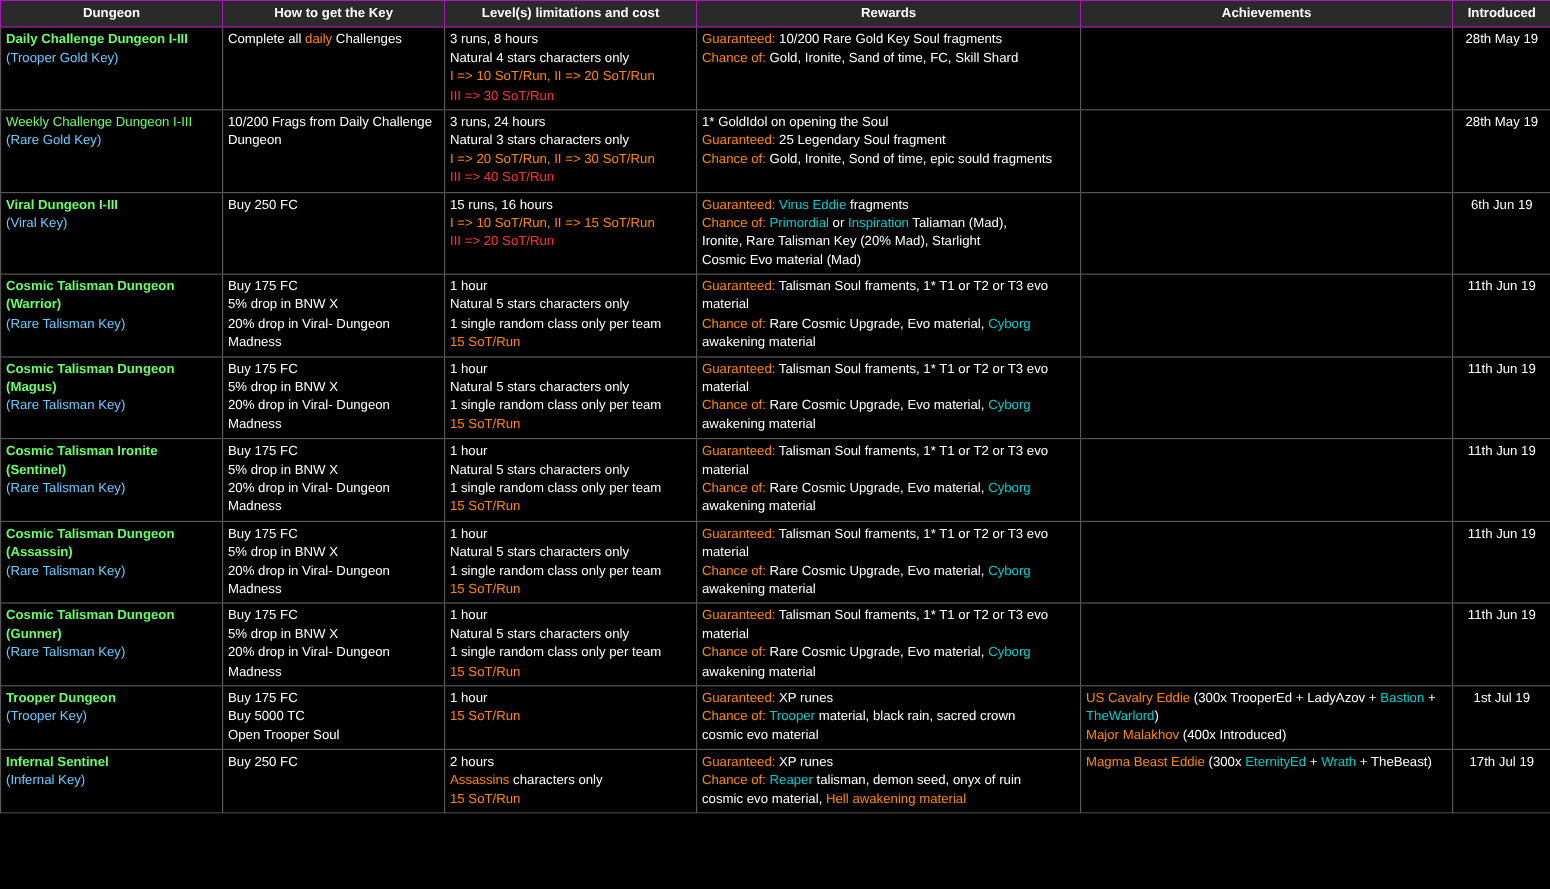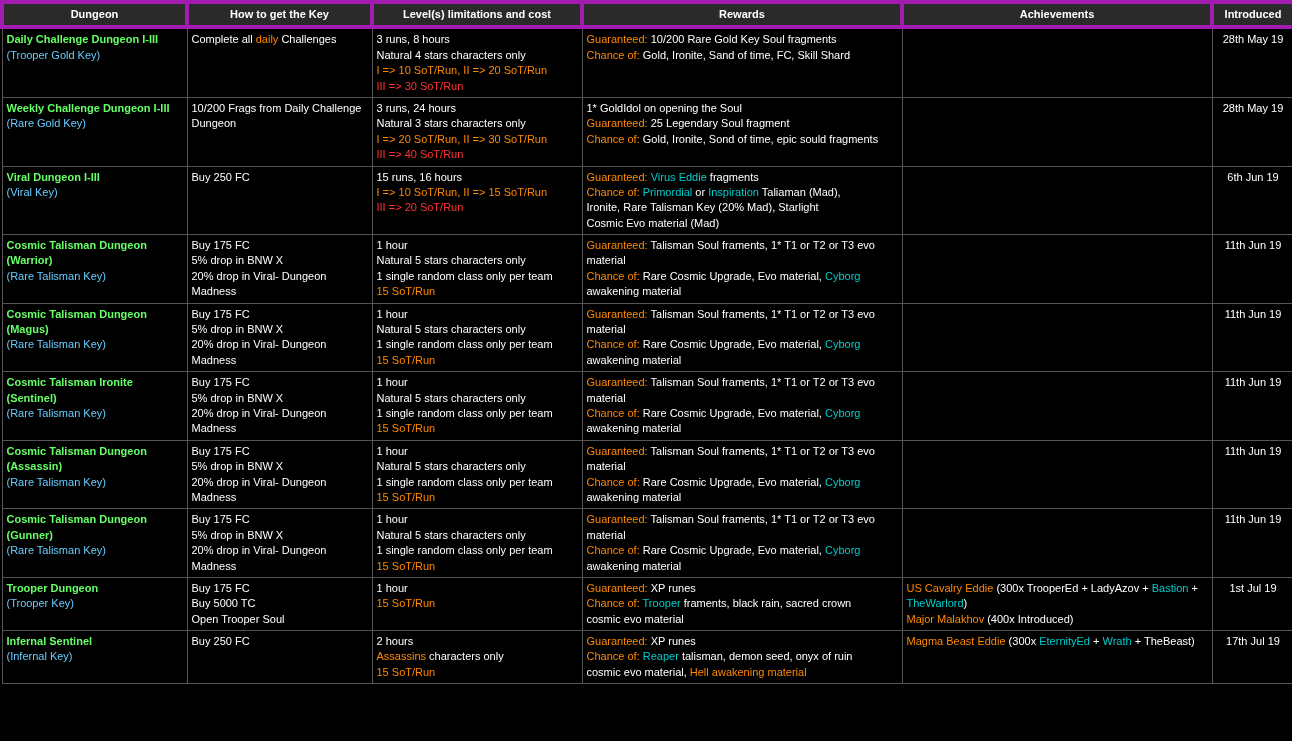--- a/index.html
+++ b/index.html
@@ -19,21 +19,21 @@
       padding: 3px 4px;
       vertical-align: top;
       line-height: 1.4;
     }
     th {
       background: #1a1a1a;
       color: #fff;
       text-align: center;
       font-weight: bold;
       font-size: 11px;
-      border: 4px solid #a21caf;
+      border: 1px solid #a21caf;
     }
     td {
       background: #000;
     }
     
     col.col-dungeon { width: 185px; }
     col.col-key { width: 185px; }
     col.col-level { width: 210px; }
     col.col-rewards { width: 320px; }
     col.col-achievements { width: 310px; }
@@ -68,21 +68,21 @@
   <tbody id="table-body">
   <tr>
         <td><span style="color:#66ff66;font-weight:bold;">Daily Challenge Dungeon I-III</span><br><span style="color:#66ccff;">(Trooper Gold Key)</span></td>
         <td><span style="color:#fff">Complete all </span><span style="color:#ff8800">daily</span><span style="color:#fff"> Challenges</span></td>
         <td><span style="color:#ffffff">3 runs, 8 hours</span><br><span style="color:#ffffff">Natural 4 stars characters only</span><br><span style="color:#ff8800">I =&gt; 10 SoT/Run, II =&gt; 20 SoT/Run</span><br><span style="color:#ff3333">III =&gt; 30 SoT/Run</span></td>
         <td><span style="color:#ff8800">Guaranteed: </span><span style="color:#fff">10/200 Rare Gold Key Soul fragments</span><br><span style="color:#ff8800">Chance of: </span><span style="color:#fff">Gold, Ironite, Sand of time, FC, Skill Shard</span></td>
         <td></td>
         <td style="color: rgb(255, 255, 255); text-align: center;">28th May 19</td>
       </tr>
       <tr>
-        <td><span style="color:#66ff66;font-weight:bold;">Weekly Challenge Dungeon I-III</span><br><span style="color:#66ccff;">(Rare Gold Key)</span></td>
+        <td><span style="color:#66ff66;font-weight:normal;">Weekly Challenge Dungeon I-III</span><br><span style="color:#66ccff;">(Rare Gold Key)</span></td>
         <td><span style="color:#fff">10/200 Frags from Daily Challenge Dungeon</span></td>
         <td><span style="color:#ffffff">3 runs, 24 hours</span><br><span style="color:#ffffff">Natural 3 stars characters only</span><br><span style="color:#ff8800">I =&gt; 20 SoT/Run, II =&gt; 30 SoT/Run</span><br><span style="color:#ff3333">III =&gt; 40 SoT/Run</span></td>
         <td><span style="color:#fff">1* GoldIdol on opening the Soul</span><br><span style="color:#ff8800">Guaranteed: </span><span style="color:#fff">25 Legendary Soul fragment</span><br><span style="color:#ff8800">Chance of: </span><span style="color:#fff">Gold, Ironite, Sond of time, epic sould fragments</span></td>
         <td></td>
         <td style="color: rgb(255, 255, 255); text-align: center;">28th May 19</td>
       </tr>
       <tr>
         <td><span style="color:#66ff66;font-weight:bold;">Viral Dungeon I-III</span><br><span style="color:#66ccff;">(Viral Key)</span></td>
         <td><span style="color:#fff">Buy 250 FC</span></td>
         <td><span style="color:#ffffff">15 runs, 16 hours</span><br><span style="color:#ff8800">I =&gt; 10 SoT/Run, II =&gt; 15 SoT/Run</span><br><span style="color:#ff3333">III =&gt; 20 SoT/Run</span></td>
@@ -127,21 +127,21 @@
         <td><span style="color:#fff">Buy 175 FC</span><br><span style="color:#fff">5% drop in BNW X</span><br><span style="color:#fff">20% drop in Viral- Dungeon Madness</span></td>
         <td><span style="color:#ffffff">1 hour</span><br><span style="color:#ffffff">Natural 5 stars characters only</span><br><span style="color:#ffffff">1 single random class only per team</span><br><span style="color:#ff8800">15 SoT/Run</span></td>
         <td><span style="color:#ff8800">Guaranteed: </span><span style="color:#fff">Talisman Soul framents, 1* T1 or T2 or T3 evo material</span><br><span style="color:#ff8800">Chance of: </span><span style="color:#fff">Rare Cosmic Upgrade, Evo material, </span><span style="color:#00cccc">Cyborg</span><br><span style="color:#fff">awakening material</span></td>
         <td></td>
         <td style="color: rgb(255, 255, 255); text-align: center;">11th Jun 19</td>
       </tr>
       <tr>
         <td><span style="color:#66ff66;font-weight:bold;">Trooper Dungeon</span><br><span style="color:#66ccff;">(Trooper Key)</span></td>
         <td><span style="color:#fff">Buy 175 FC</span><br><span style="color:#fff">Buy 5000 TC</span><br><span style="color:#fff">Open Trooper Soul</span></td>
         <td><span style="color:#ffffff">1 hour</span><br><span style="color:#ff8800">15 SoT/Run</span></td>
-        <td><span style="color:#ff8800">Guaranteed: </span><span style="color:#fff">XP runes</span><br><span style="color:#ff8800">Chance of: </span><span style="color:#00cccc">Trooper</span><span style="color:#fff"> framents, black rain, sacred crown</span><br><span style="color:#fff">cosmic evo material</span></td>
+        <td><span style="color:#ff8800">Guaranteed: </span><span style="color:#fff">XP runes</span><br><span style="color:#ff8800">Chance of: </span><span style="color:#00cccc">Trooper</span><span style="color:#fff"> material, black rain, sacred crown</span><br><span style="color:#fff">cosmic evo material</span></td>
         <td><span style="color:#ff8800">US Cavalry Eddie</span><span style="color:#fff"> (300x TrooperEd + LadyAzov + </span><span style="color:#00cccc">Bastion</span><span style="color:#fff"> + </span><span style="color:#00cccc">TheWarlord</span><span style="color:#fff">)</span><br><span style="color:#ff8800">Major Malakhov</span><span style="color:#fff"> (400x Introduced)</span></td>
         <td style="color: rgb(255, 255, 255); text-align: center;">1st Jul 19</td>
       </tr>
       <tr>
         <td><span style="color:#66ff66;font-weight:bold;">Infernal Sentinel</span><br><span style="color:#66ccff;">(Infernal Key)</span></td>
         <td><span style="color:#fff">Buy 250 FC</span></td>
         <td><span style="color:#fff">2 hours</span><br><span style="color:#ff8800">Assassins</span><span style="color:#fff"> characters only</span><br><span style="color:#ff8800">15 SoT/Run</span></td>
         <td><span style="color:#ff8800">Guaranteed: </span><span style="color:#fff">XP runes</span><br><span style="color:#ff8800">Chance of: </span><span style="color:#00cccc">Reaper</span><span style="color:#fff"> talisman, demon seed, onyx of ruin</span><br><span style="color:#fff">cosmic evo material, </span><span style="color:#ff8800">Hell awakening material</span></td>
         <td><span style="color:#ff8800">Magma Beast Eddie</span><span style="color:#fff"> (300x </span><span style="color:#00cccc">EternityEd</span><span style="color:#fff"> + </span><span style="color:#00cccc">Wrath</span><span style="color:#fff"> + TheBeast)</span></td>
         <td style="color: rgb(255, 255, 255); text-align: center;">17th Jul 19</td>

